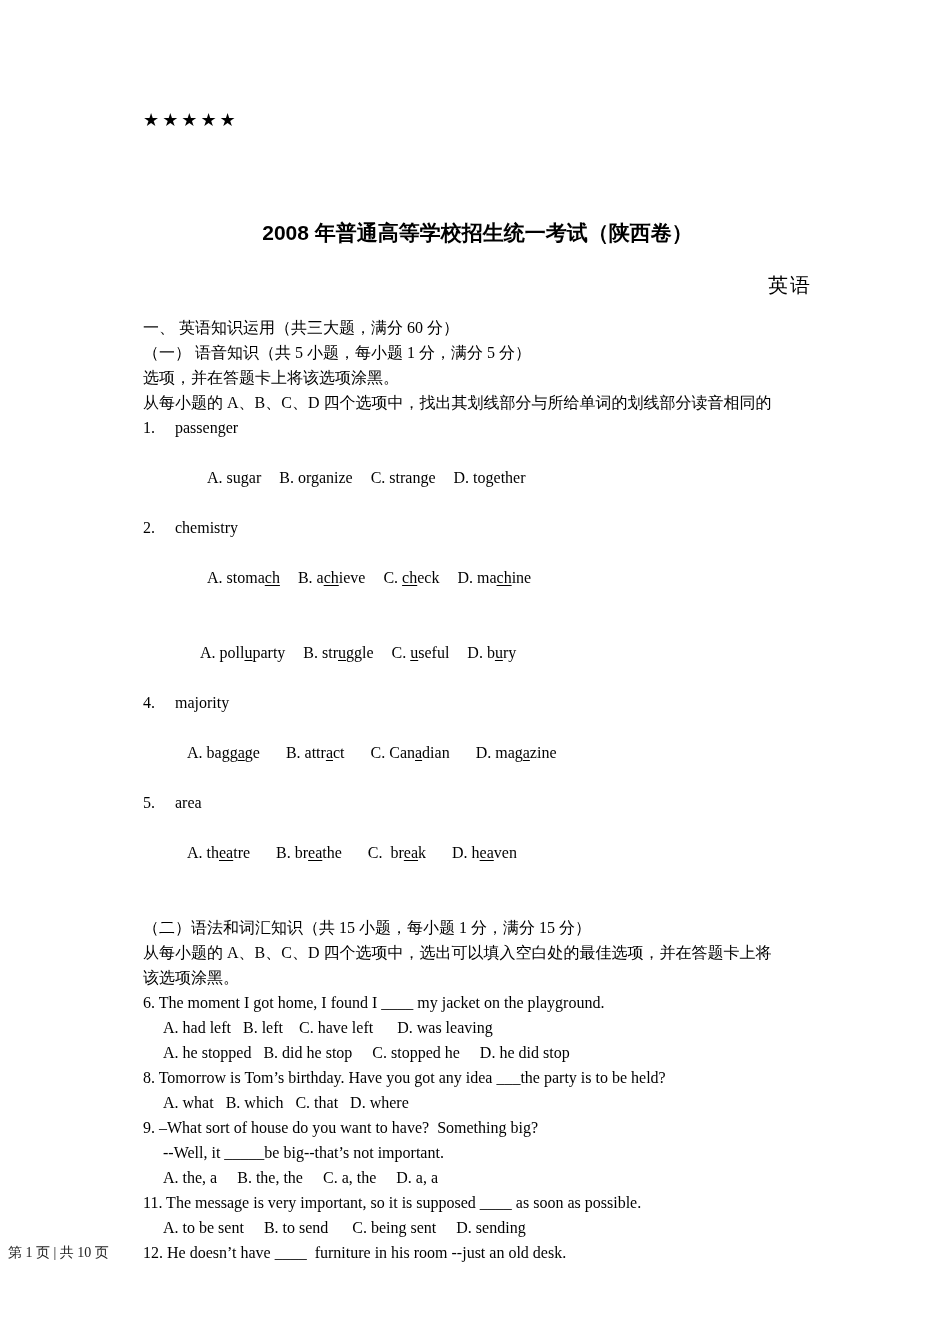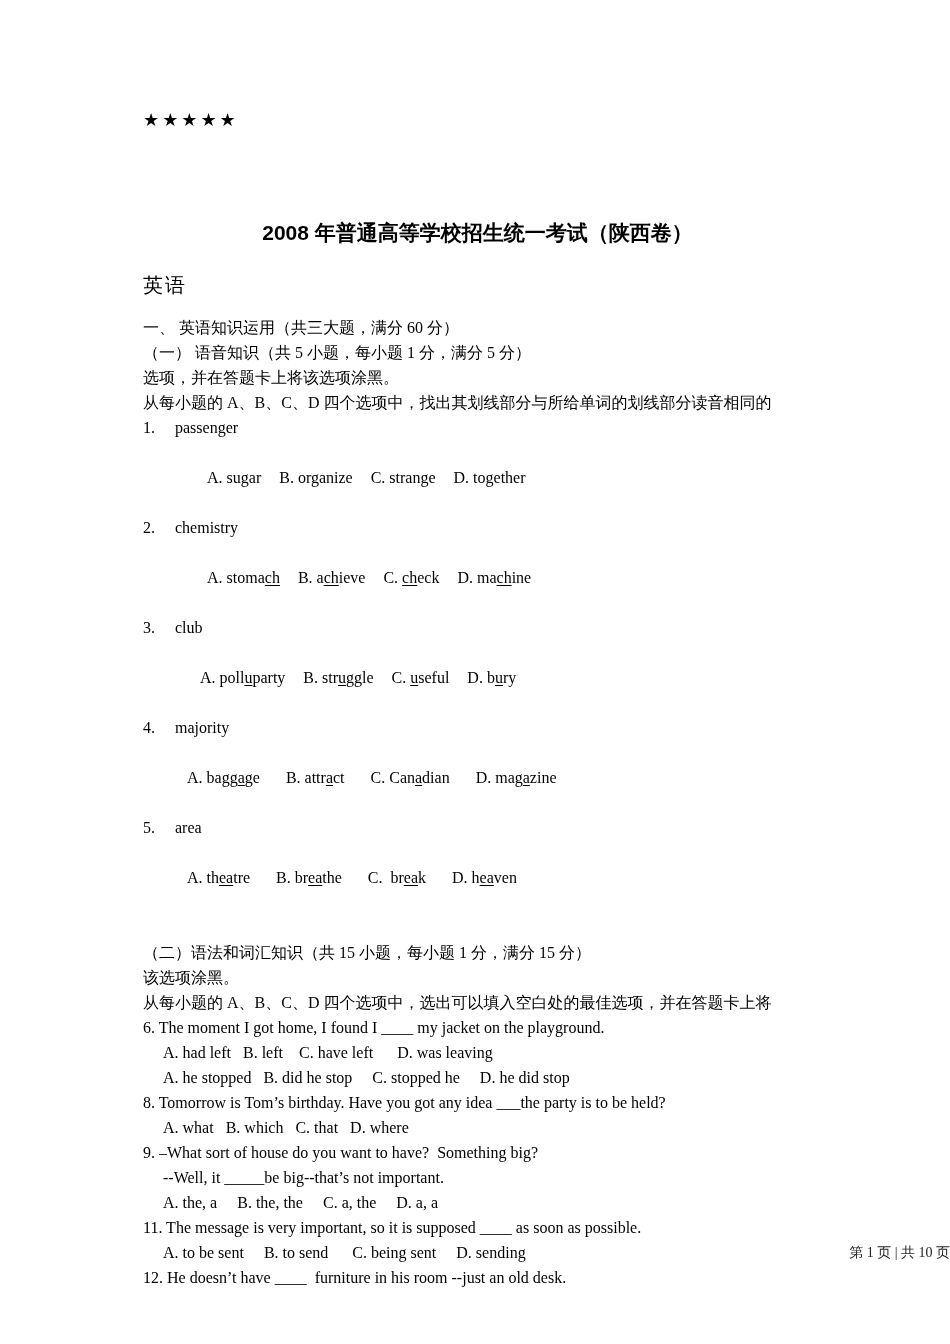--- a/index.html
+++ b/index.html
@@ -12,35 +12,35 @@
     font-size:16px;
     overflow:hidden;
   }
   .content { padding:0 138px 0 143px; }
   .stars { padding-top:108px; font-size:18px; letter-spacing:3px; line-height:25px; }
   .doc-title {
     margin-top:84px; text-align:center;
     font-family:"Liberation Sans","DejaVu Sans",sans-serif;
     font-weight:700; font-size:21px; line-height:32px;
   }
-  .doc-subtitle { margin-top:22px; text-align:left; font-size:20px; line-height:28px; letter-spacing:2px; }
+  .doc-subtitle { margin-top:22px; text-align:right; font-size:20px; line-height:28px; letter-spacing:2px; }
   .body { margin-top:16px; }
   .line { line-height:25px; white-space:pre-wrap; }
   .ind-32 { padding-left:32px; }
   .ind-25 { padding-left:25px; }
   .ind-20 { padding-left:20px; }
   .ind-12 { padding-left:12px; }
   .qnum { display:inline-block; width:32px; }
   .opt { margin-right:18px; }
   .opts-wide .opt { margin-right:26px; }
   .und { text-decoration:underline; text-underline-offset:2px; }
   .spacer { height:25px; }
   .footer {
-    position:absolute; left:0; right:0; bottom:82px;
-    text-align:right; font-size:14px; color:#222222;
+    position:absolute; left:8px; right:0; bottom:82px;
+    text-align:left; font-size:14px; color:#222222;
   }
 </style>
 </head>
 <body>
 
 <div class="page">
   <div class="content">
 
     <div class="stars">★★★★★</div>
 
@@ -57,40 +57,39 @@
       <div class="line"><span class="qnum">1.</span><span>passenger</span></div>
       <div class="line ind-32">
         <span class="opt"><span>A. sugar</span><span class="und"></span><span></span></span><span class="opt"><span>B. organize</span><span class="und"></span><span></span></span><span class="opt"><span>C. strange</span><span class="und"></span><span></span></span><span class="opt"><span>D. together</span><span class="und"></span><span></span></span>
       </div>
 
       <div class="line"><span class="qnum">2.</span><span>chemistry</span></div>
       <div class="line ind-32">
         <span class="opt"><span>A. stoma</span><span class="und">ch</span><span></span></span><span class="opt"><span>B. a</span><span class="und">ch</span><span>ieve</span></span><span class="opt"><span>C. </span><span class="und">ch</span><span>eck</span></span><span class="opt"><span>D. ma</span><span class="und">ch</span><span>ine</span></span>
       </div>
 
-      <div class="line"><span class="qnum">3.</span><span>club</span></div>
       <div class="line ind-25">
         <span class="opt"><span>A. poll</span><span class="und">u</span><span>party</span></span><span class="opt"><span>B. str</span><span class="und">u</span><span>ggle</span></span><span class="opt"><span>C. </span><span class="und">u</span><span>seful</span></span><span class="opt"><span>D. b</span><span class="und">u</span><span>ry</span></span>
       </div>
 
       <div class="line"><span class="qnum">4.</span><span>majority</span></div>
       <div class="line ind-12 opts-wide">
         <span class="opt"><span>A. bagg</span><span class="und">a</span><span>ge</span></span><span class="opt"><span>B. attr</span><span class="und">a</span><span>ct</span></span><span class="opt"><span>C. Can</span><span class="und">a</span><span>dian</span></span><span class="opt"><span>D. mag</span><span class="und">a</span><span>zine</span></span>
       </div>
 
       <div class="line"><span class="qnum">5.</span><span>area</span></div>
       <div class="line ind-12 opts-wide">
         <span class="opt"><span>A. th</span><span class="und">ea</span><span>tre</span></span><span class="opt"><span>B. br</span><span class="und">ea</span><span>the</span></span><span class="opt"><span>C.  br</span><span class="und">ea</span><span>k</span></span><span class="opt"><span>D. h</span><span class="und">ea</span><span>ven</span></span>
       </div>
 
       <div class="spacer"></div>
 
       <div class="line">（二）语法和词汇知识（共 15 小题，每小题 1 分，满分 15 分）</div>
+      <div class="line">从每小题的 A、B、C、D 四个选项中，选出可以填入空白处的最佳选项，并在答题卡上将</div>
       <div class="line">该选项涂黑。</div>
-      <div class="line">从每小题的 A、B、C、D 四个选项中，选出可以填入空白处的最佳选项，并在答题卡上将</div>
 
       <div class="line">6. The moment I got home, I found I ____ my jacket on the playground.</div>
       <div class="line ind-20">A. had left   B. left    C. have left      D. was leaving</div>
 
       <div class="line ind-20">A. he stopped   B. did he stop     C. stopped he     D. he did stop</div>
 
       <div class="line">8. Tomorrow is Tom’s birthday. Have you got any idea ___the party is to be held?</div>
       <div class="line ind-20">A. what   B. which   C. that   D. where</div>
 
       <div class="line">9. –What sort of house do you want to have?  Something big?</div>

